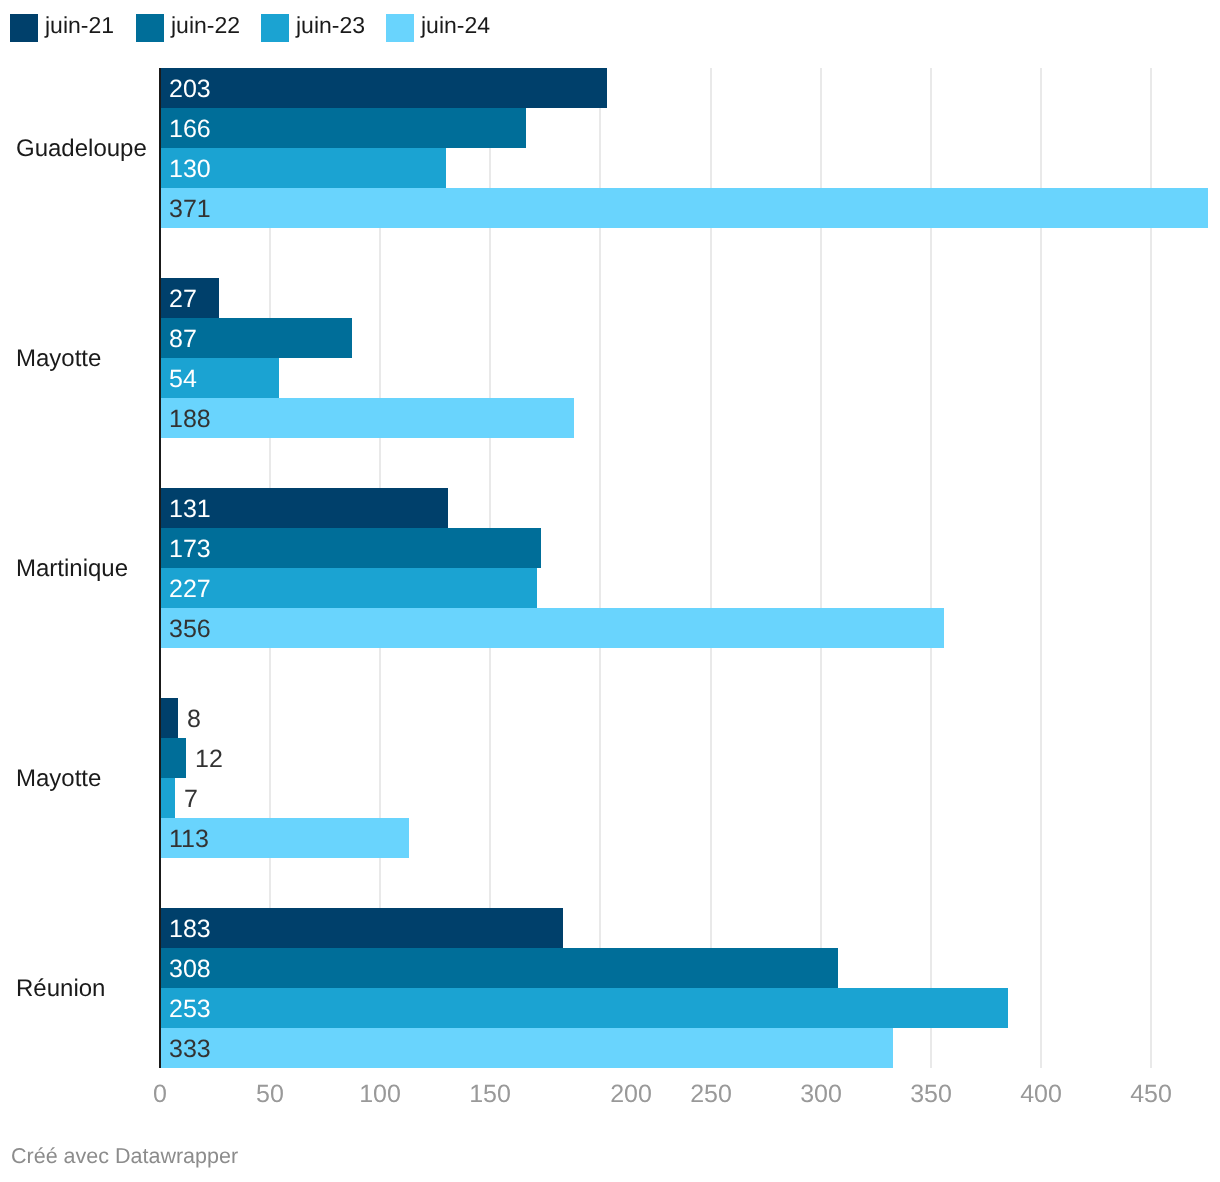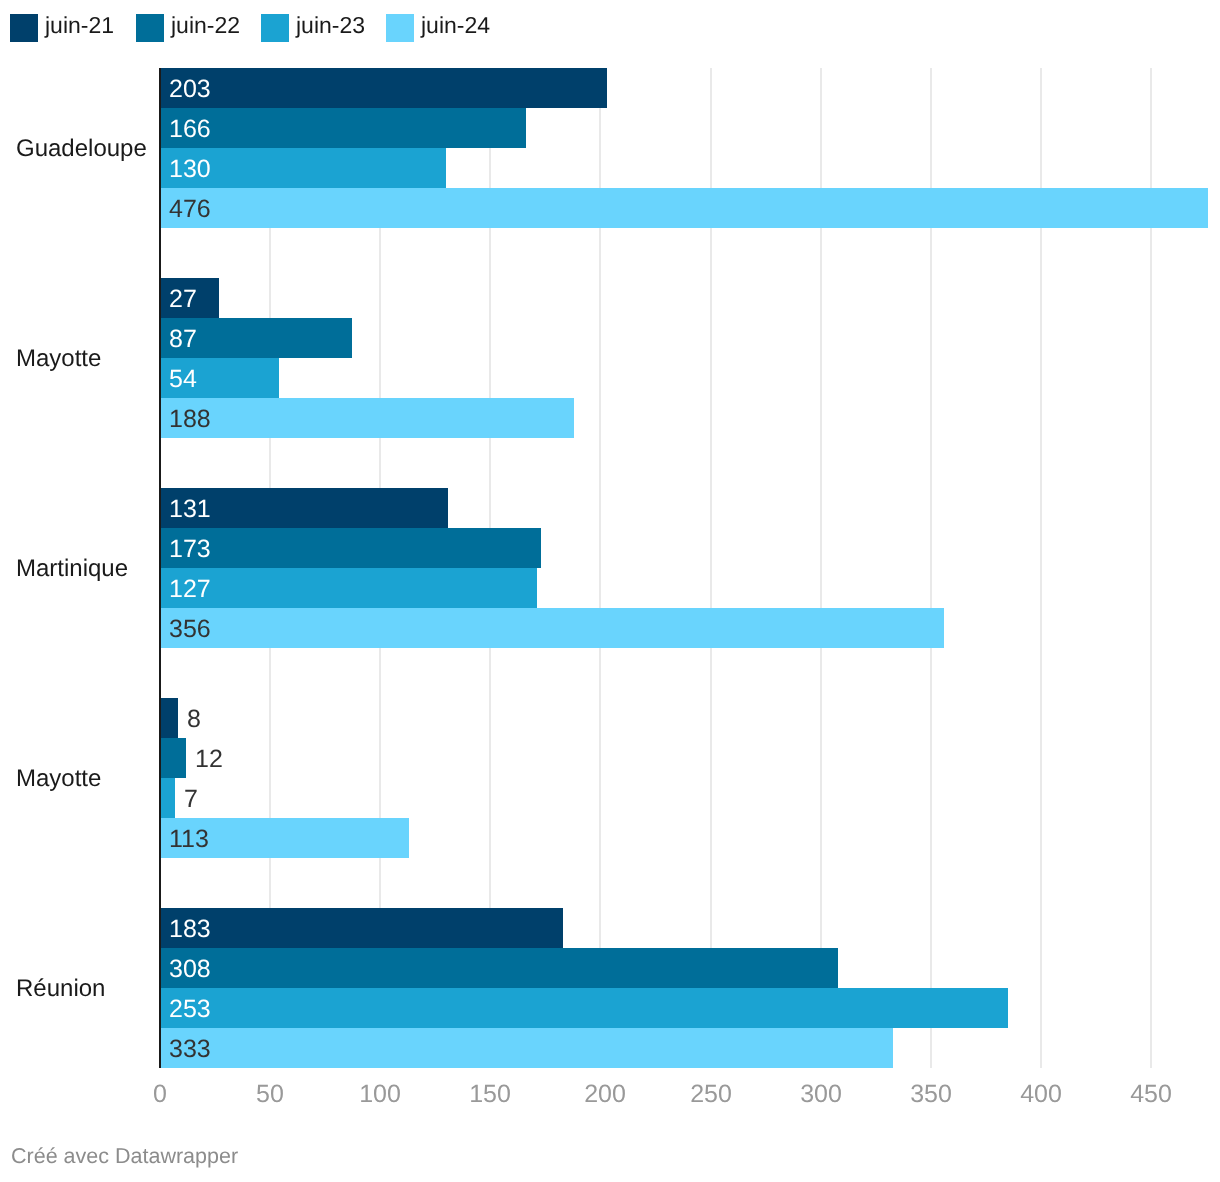--- a/index.html
+++ b/index.html
@@ -96,21 +96,21 @@
       <div class="bar-row" style="top:40px">
         <div class="bar" style="left:160px;width:365.57px;background:#006e99"></div>
         <div class="bar-value on-dark" style="left:169px">166</div>
       </div>
       <div class="bar-row" style="top:80px">
         <div class="bar" style="left:160px;width:286.29px;background:#1ba3d2"></div>
         <div class="bar-value on-dark" style="left:169px">130</div>
       </div>
       <div class="bar-row" style="top:120px">
         <div class="bar" style="left:160px;width:1048.25px;background:#69d4fd"></div>
-        <div class="bar-value on-light" style="left:169px">476</div>
+        <div class="bar-value on-light" style="left:169px">371</div>
       </div>
       <div class="cat-label" style="top:60px">Guadeloupe</div>
     </div>
     <div class="bar-group" style="top:278px">
       <div class="bar-row" style="top:0px">
         <div class="bar" style="left:160px;width:59.46px;background:#00406b"></div>
         <div class="bar-value on-dark" style="left:169px">27</div>
       </div>
       <div class="bar-row" style="top:40px">
         <div class="bar" style="left:160px;width:191.59px;background:#006e99"></div>
@@ -130,21 +130,21 @@
       <div class="bar-row" style="top:0px">
         <div class="bar" style="left:160px;width:288.49px;background:#00406b"></div>
         <div class="bar-value on-dark" style="left:169px">131</div>
       </div>
       <div class="bar-row" style="top:40px">
         <div class="bar" style="left:160px;width:380.98px;background:#006e99"></div>
         <div class="bar-value on-dark" style="left:169px">173</div>
       </div>
       <div class="bar-row" style="top:80px">
         <div class="bar" style="left:160px;width:376.58px;background:#1ba3d2"></div>
-        <div class="bar-value on-dark" style="left:169px">127</div>
+        <div class="bar-value on-dark" style="left:169px">227</div>
       </div>
       <div class="bar-row" style="top:120px">
         <div class="bar" style="left:160px;width:783.98px;background:#69d4fd"></div>
         <div class="bar-value on-light" style="left:169px">356</div>
       </div>
       <div class="cat-label" style="top:60px">Martinique</div>
     </div>
     <div class="bar-group" style="top:698px">
       <div class="bar-row" style="top:0px">
         <div class="bar" style="left:160px;width:17.62px;background:#00406b"></div>
@@ -183,21 +183,21 @@
       </div>
       <div class="cat-label" style="top:60px">Réunion</div>
     </div>
 
     <div class="axis-line" style="left:159px;top:68px;height:1000px"></div>
 
     <div class="tick-label" style="left:100.0px;top:1079px">0</div>
     <div class="tick-label" style="left:210.11px;top:1079px">50</div>
     <div class="tick-label" style="left:320.22px;top:1079px">100</div>
     <div class="tick-label" style="left:430.33px;top:1079px">150</div>
-    <div class="tick-label" style="left:545px;top:1079px">200</div>
+    <div class="tick-label" style="left:571px;top:1079px">200</div>
     <div class="tick-label" style="left:650.55px;top:1079px">250</div>
     <div class="tick-label" style="left:760.66px;top:1079px">300</div>
     <div class="tick-label" style="left:870.77px;top:1079px">350</div>
     <div class="tick-label" style="left:980.88px;top:1079px">400</div>
     <div class="tick-label" style="left:1090.99px;top:1079px">450</div>
   </div>
 
   <div id="footer">Créé avec Datawrapper</div>
 
 </div>

